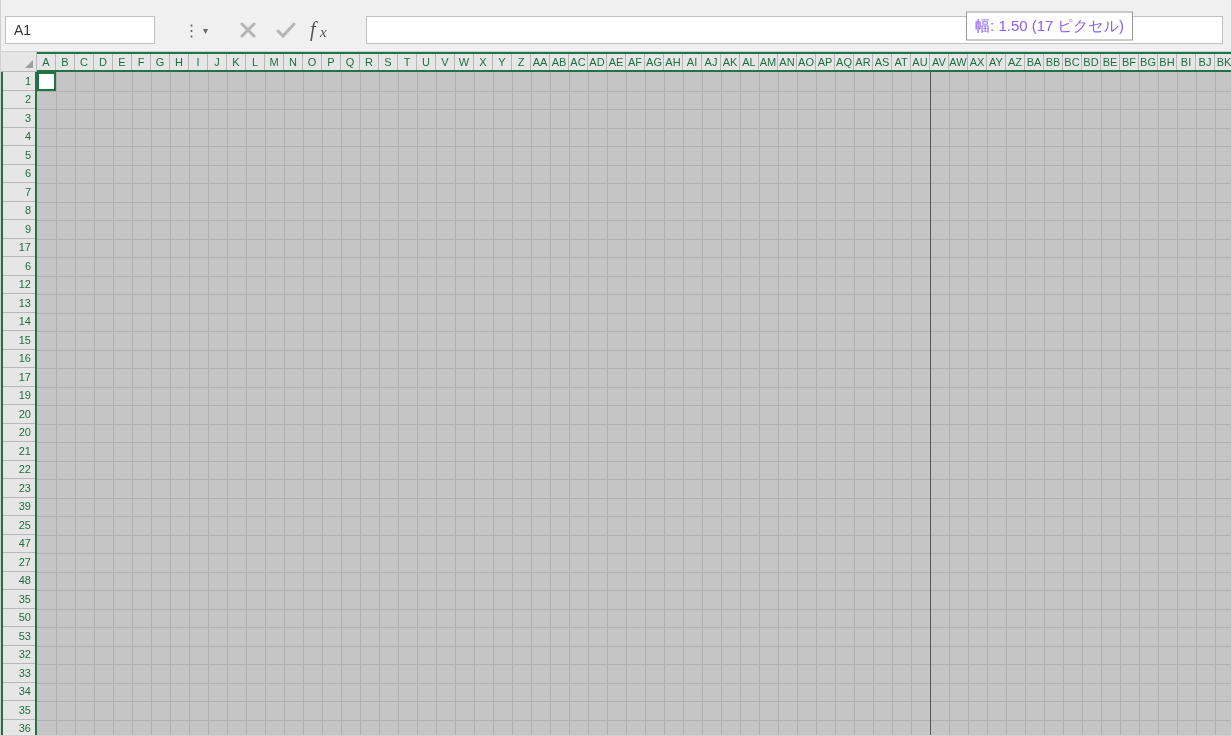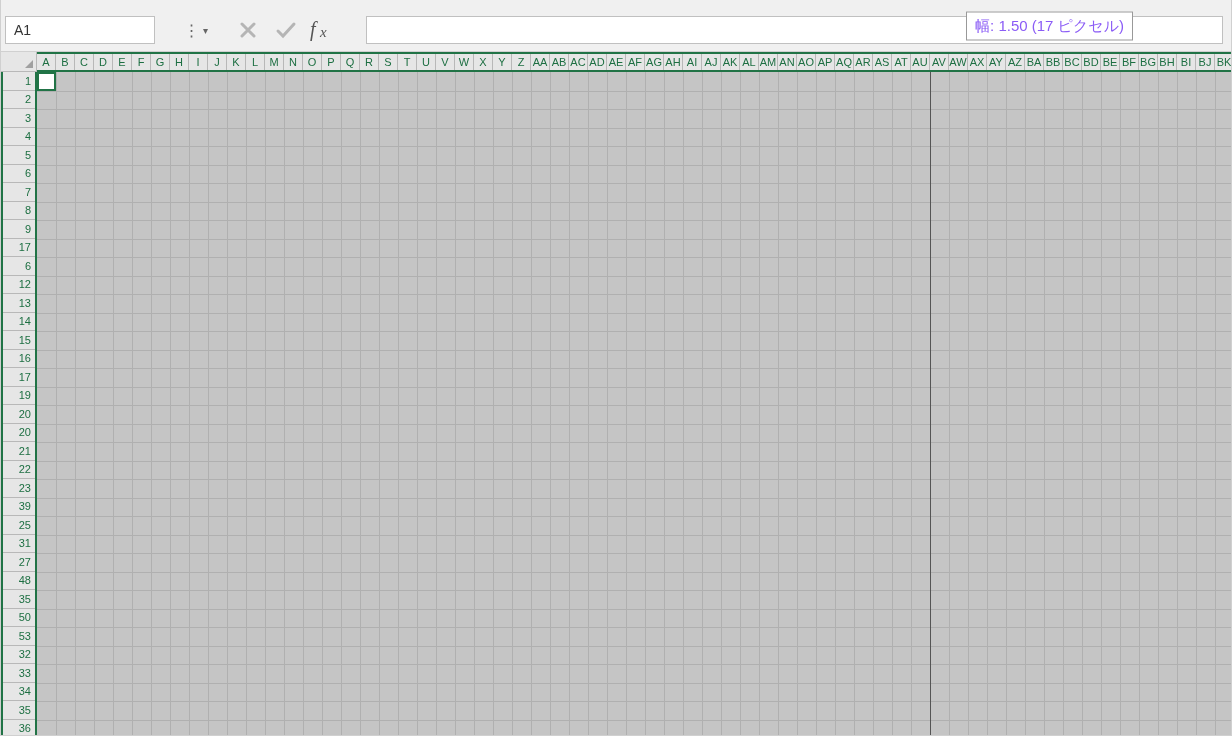--- a/index.html
+++ b/index.html
@@ -323,21 +323,21 @@
       <div class="row-h">16</div>
       <div class="row-h">17</div>
       <div class="row-h">19</div>
       <div class="row-h">20</div>
       <div class="row-h">20</div>
       <div class="row-h">21</div>
       <div class="row-h">22</div>
       <div class="row-h">23</div>
       <div class="row-h">39</div>
       <div class="row-h">25</div>
-      <div class="row-h">31</div>
+      <div class="row-h">47</div>
       <div class="row-h">27</div>
       <div class="row-h">48</div>
       <div class="row-h">35</div>
       <div class="row-h">50</div>
       <div class="row-h">53</div>
       <div class="row-h">32</div>
       <div class="row-h">33</div>
       <div class="row-h">34</div>
       <div class="row-h">35</div>
       <div class="row-h">36</div>

